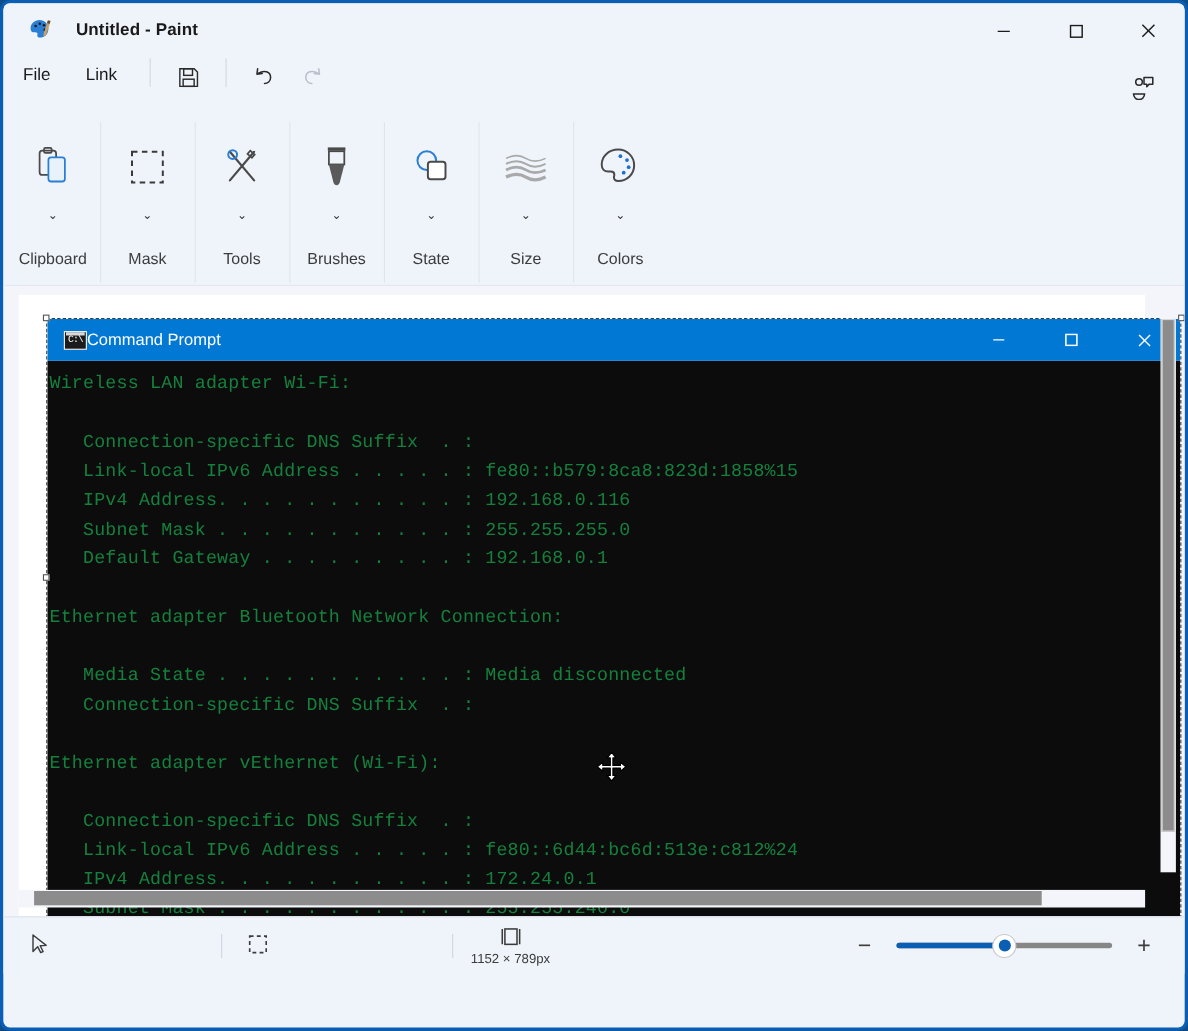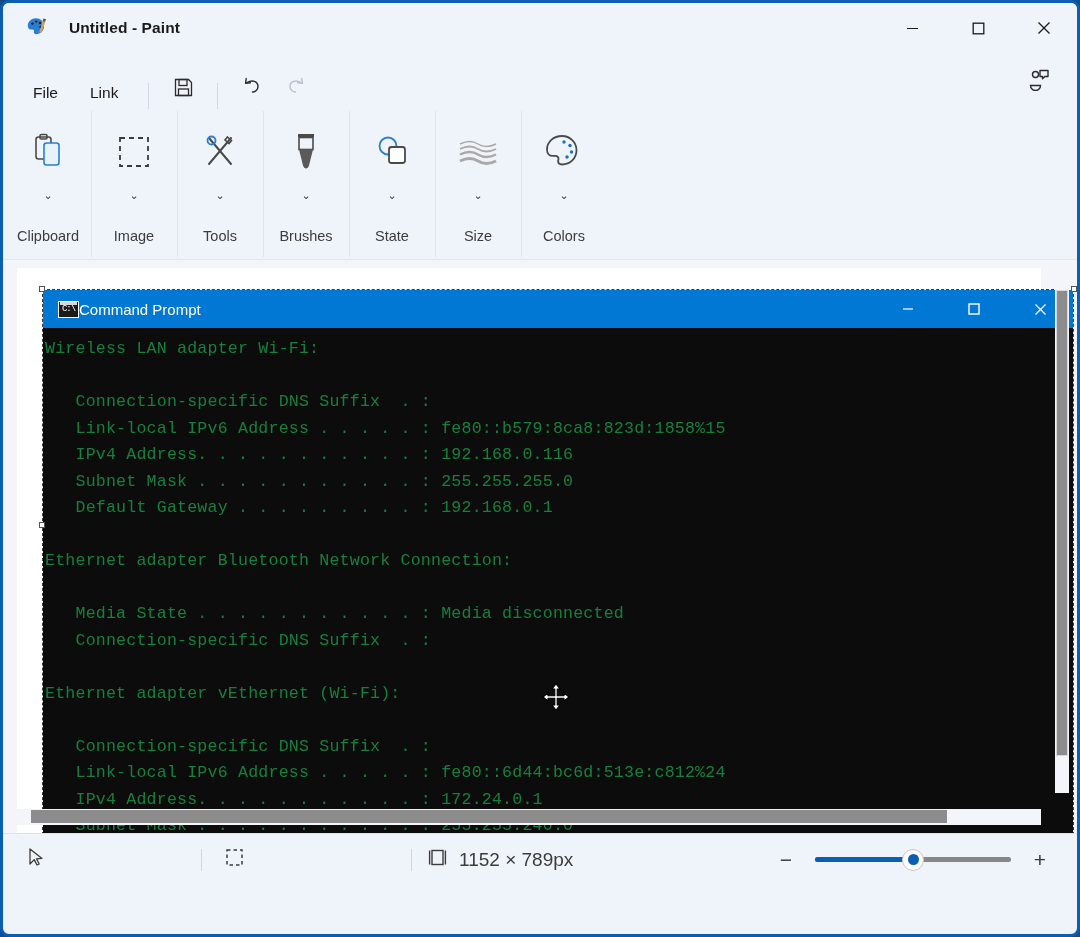--- a/index.html
+++ b/index.html
@@ -52,22 +52,22 @@
   .wc-btn {
     width: 66px; height: 50px;
     display: flex; align-items: center; justify-content: center;
     color: #1a1a1a;
   }
 
   
   .menubar {
     height: 56px;
     display: flex;
-    align-items: flex-end;
-    padding-left: 16px;
+    align-items: flex-start;
+    padding-left: 4px;
     position: relative;
     background: #eff3fa;
   }
   .menu-item {
     font-size: 15.5px;
     color: #1a1a1a;
     padding: 7px 14px;
     border-radius: 5px;
     margin-right: 4px;
   }
@@ -268,21 +268,22 @@
     background: #eff3fa;
     display: flex;
     align-items: center;
     position: relative;
     border-top: 1px solid #dde2ec;
   }
   .sb-item {
     display: flex;
     align-items: center;
     color: #3c3c3c;
-    font-size: 19px;
+    font-size: 12px;
+    flex-direction: column;
   }
   .sb-cursor { margin-left: 24px; }
   .sb-sel { margin-left: 180px; }
   .sb-size { margin-left: 172px; }
   .sb-size span { margin-left: 12px; }
   .sb-sep {
     width: 1px; height: 22px;
     background: #cfd6e3;
   }
   .sb-sep.s1 { position: absolute; left: 198px; }
@@ -435,21 +436,21 @@
       <div class="rg-label">Clipboard</div>
     </div>
 
     <div class="rgroup">
       <div class="rg-icon">
         <svg width="38" height="38" viewBox="0 0 38 38">
           <rect x="5" y="5" width="28" height="28" fill="none" stroke="#3a3a3a" stroke-width="1.8" stroke-dasharray="5 4"></rect>
         </svg>
       </div>
       <div class="rg-chev">⌄</div>
-      <div class="rg-label">Image</div>
+      <div class="rg-label">Mask</div>
     </div>
 
     <div class="rgroup">
       <div class="rg-icon">
         <svg width="40" height="40" viewBox="0 0 40 40">
           <path d="M9 6 L31 32" stroke="#4a4a4a" stroke-width="2" fill="none" stroke-linecap="round"></path>
           <path d="M31 6 L9 32" stroke="#4a4a4a" stroke-width="2" fill="none" stroke-linecap="round"></path>
           <circle cx="11.5" cy="8.5" r="4" fill="none" stroke="#2a7fd4" stroke-width="1.8"></circle>
           <path d="M27.5 5 l4 3.5 -2.5 3 -4-3.5z" fill="none" stroke="#4a4a4a" stroke-width="1.6"></path>
         </svg>

